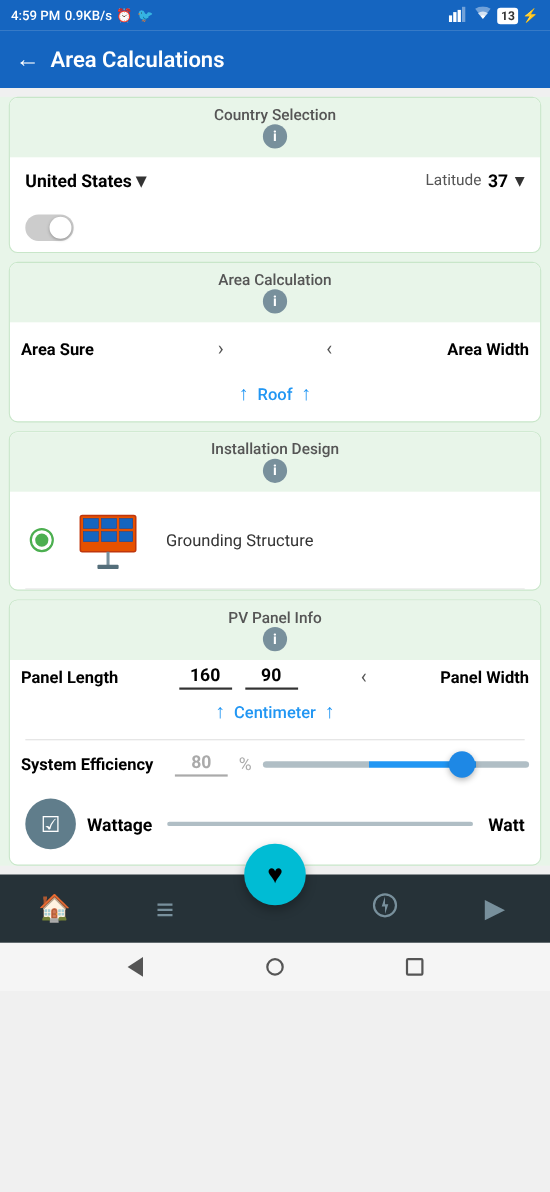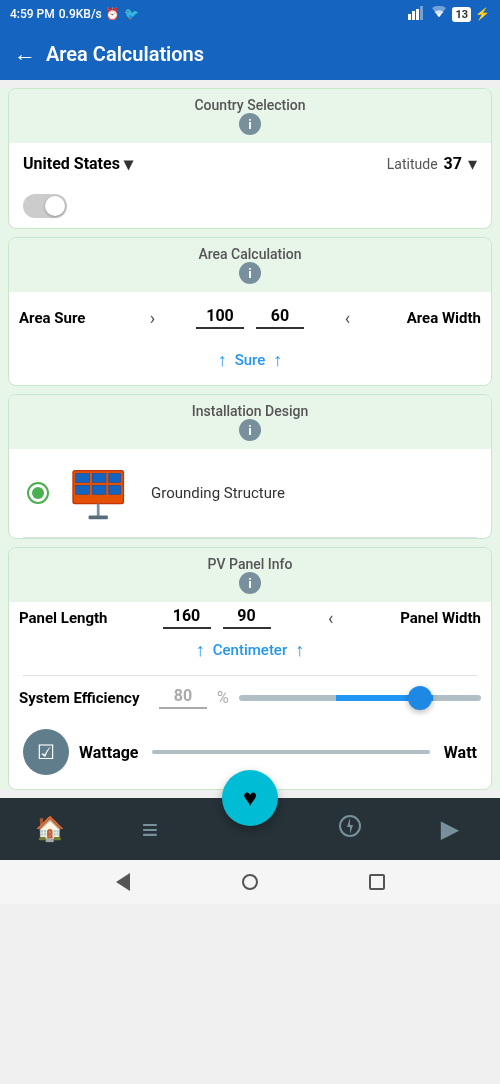--- a/index.html
+++ b/index.html
@@ -480,30 +480,26 @@
 
   <div class="section-card">
     <div class="section-header">
       <div style="width:22px;"></div>
       <span class="section-title">Area Calculation</span>
       <div class="info-icon">i</div>
     </div>
     <div class="area-row">
       <span class="area-label">Area Sure</span>
       <span class="chevron">›</span>
-      <div class="value-input-group">
-        <div class="value-box">100</div>
-        <div class="value-box">60</div>
-      </div>
       <span class="chevron">‹</span>
       <span class="area-label" style="text-align:right;">Area Width</span>
     </div>
     <div class="meter-row">
       <span class="up-arrow">↑</span>
-      <span>Sure</span>
+      <span>Roof</span>
       <span class="up-arrow">↑</span>
     </div>
   </div>
 
   <div class="section-card">
     <div class="section-header">
       <div style="width:22px;"></div>
       <span class="section-title">Installation Design</span>
       <div class="info-icon">i</div>
     </div>

